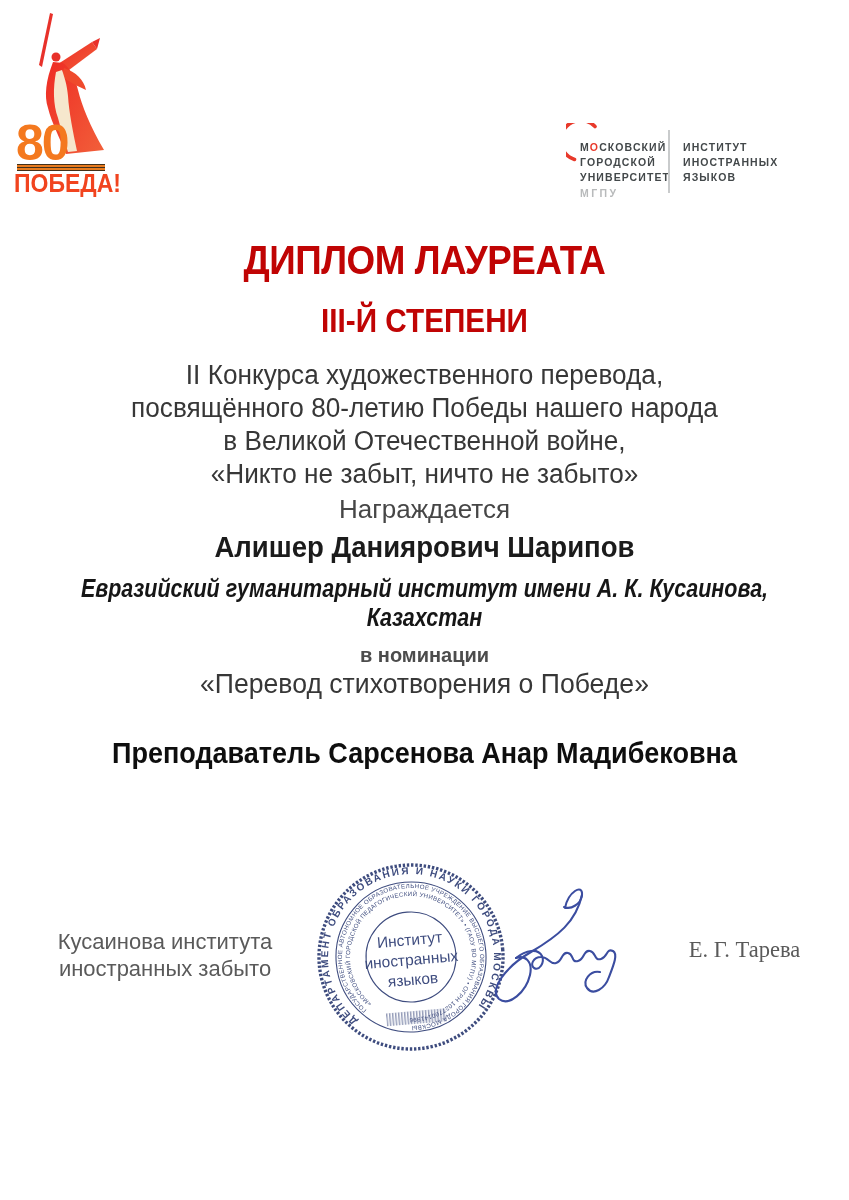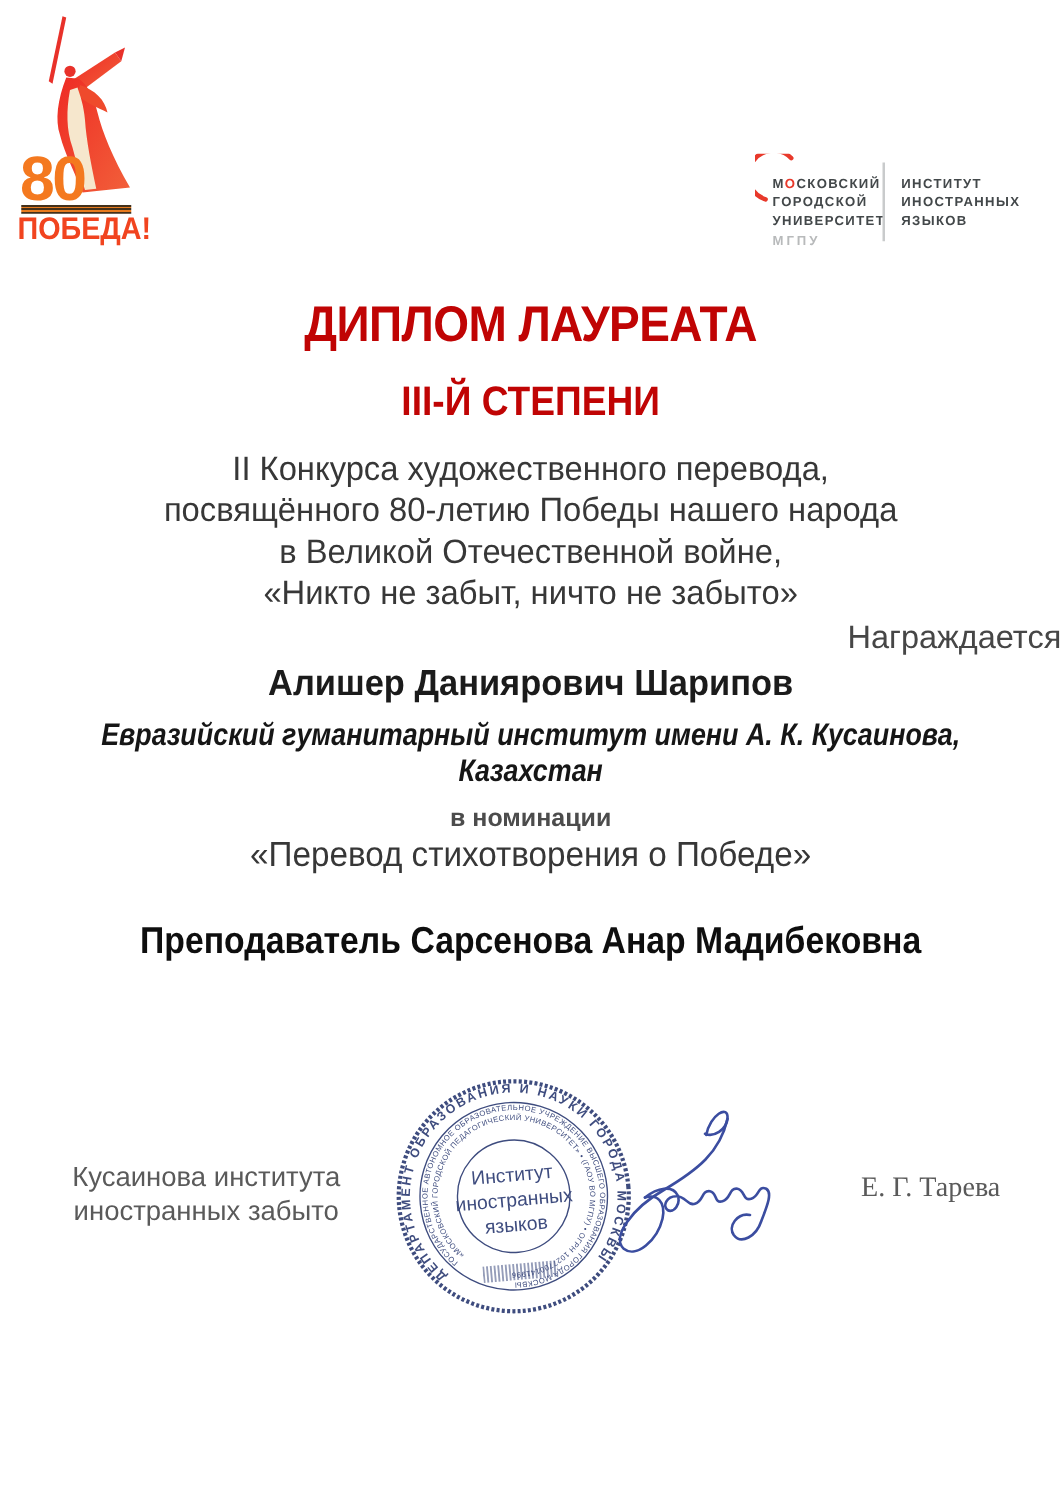--- a/index.html
+++ b/index.html
@@ -15,36 +15,36 @@
   .logo80{left:14px;top:8px;width:100px;height:192px;}
   .logo80 .statue{position:absolute;left:8px;top:2px;}
   .logo80 .num{position:absolute;left:2px;top:110px;font-size:50px;line-height:1;
     font-weight:bold;letter-spacing:-2px;color:#f4791f;}
   .logo80 .ribbon{position:absolute;left:3px;top:156px;width:88px;height:7px;
     background:repeating-linear-gradient(180deg,#43301a 0 1.4px,#e87b1e 1.4px 2.8px);}
   .logo80 .pobeda{position:absolute;left:0px;top:163px;width:104px;font-size:25px;line-height:1;
     font-weight:bold;letter-spacing:0px;color:#f1441f;transform:scaleX(.92);transform-origin:left;}
 
   
-  .mgu{left:600px;top:120px;width:218px;height:85px;font-weight:bold;}
+  .mgu{left:562px;top:120px;width:218px;height:85px;font-weight:bold;}
   .mgu .arc{position:absolute;left:4px;top:3px;}
   .mgu .block{position:absolute;top:20px;font-size:10.5px;line-height:15.2px;
     letter-spacing:1.1px;color:#43484a;white-space:nowrap;}
   .mgu .left{left:18px;}
   .mgu .right{left:121px;}
   .mgu .sub{color:#b8babb;letter-spacing:2.4px;}
   .mgu .red-o{color:#e8392b;}
   .mgu .divider{position:absolute;left:106px;top:10px;width:1.5px;height:63px;background:#c9cbcc;}
 
   
   .title1{top:238px;font-size:40px;font-weight:bold;color:#c00404;letter-spacing:-0.5px;
     transform:scaleX(.92);}
   .title2{top:302px;font-size:33px;font-weight:bold;color:#c00404;transform:scaleX(.9);}
   .bodytext{top:359px;font-size:27px;line-height:33px;color:#373737;transform:scaleX(.97);}
-  .award-label{top:494px;font-size:26px;color:#464646;text-align:right;}
+  .award-label{top:494px;font-size:26px;color:#464646;}
   .recipient{top:531px;font-size:29px;font-weight:bold;color:#1b1b1b;transform:scaleX(.95);}
   .affiliation{top:574px;font-size:25px;font-style:italic;font-weight:bold;color:#161616;
     transform:scaleX(.86);}
   .nom-label{top:644px;font-size:20px;color:#4c4c4c;font-weight:bold;}
   .nomination{top:668px;font-size:28px;color:#373737;transform:scaleX(.95);}
   .teacher{top:736px;font-size:30px;font-weight:bold;color:#0e0e0e;transform:scaleX(.9);}
 
   
   .role{left:55px;top:929px;width:220px;text-align:center;font-size:22px;
     line-height:26.5px;color:#5a5a5a;}

